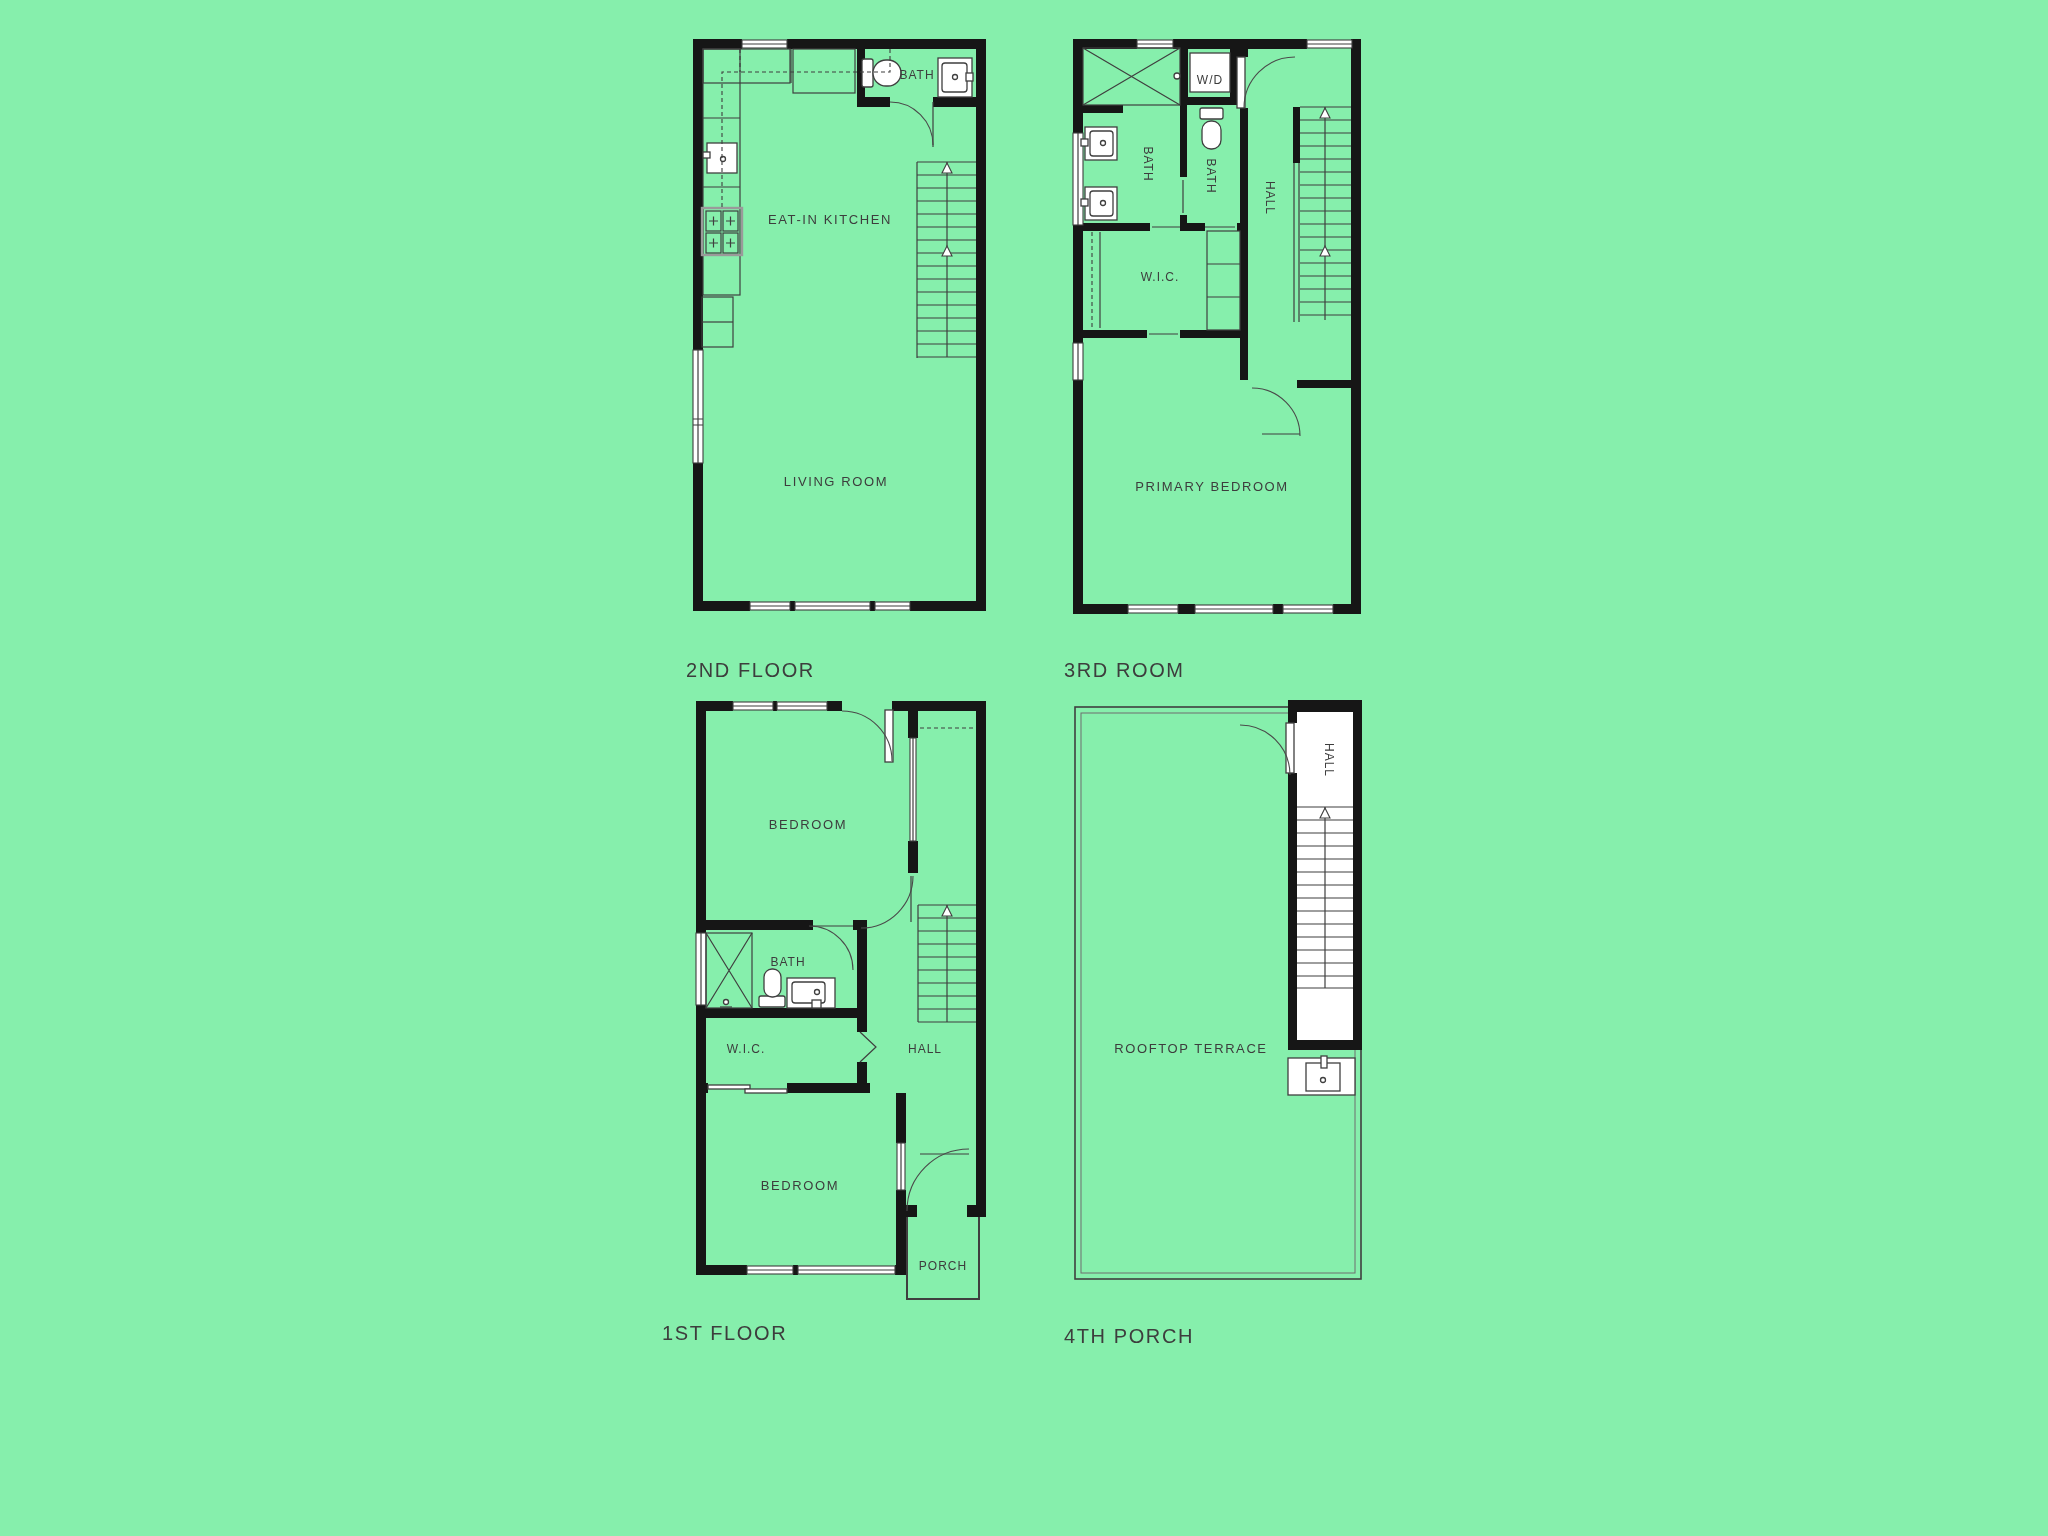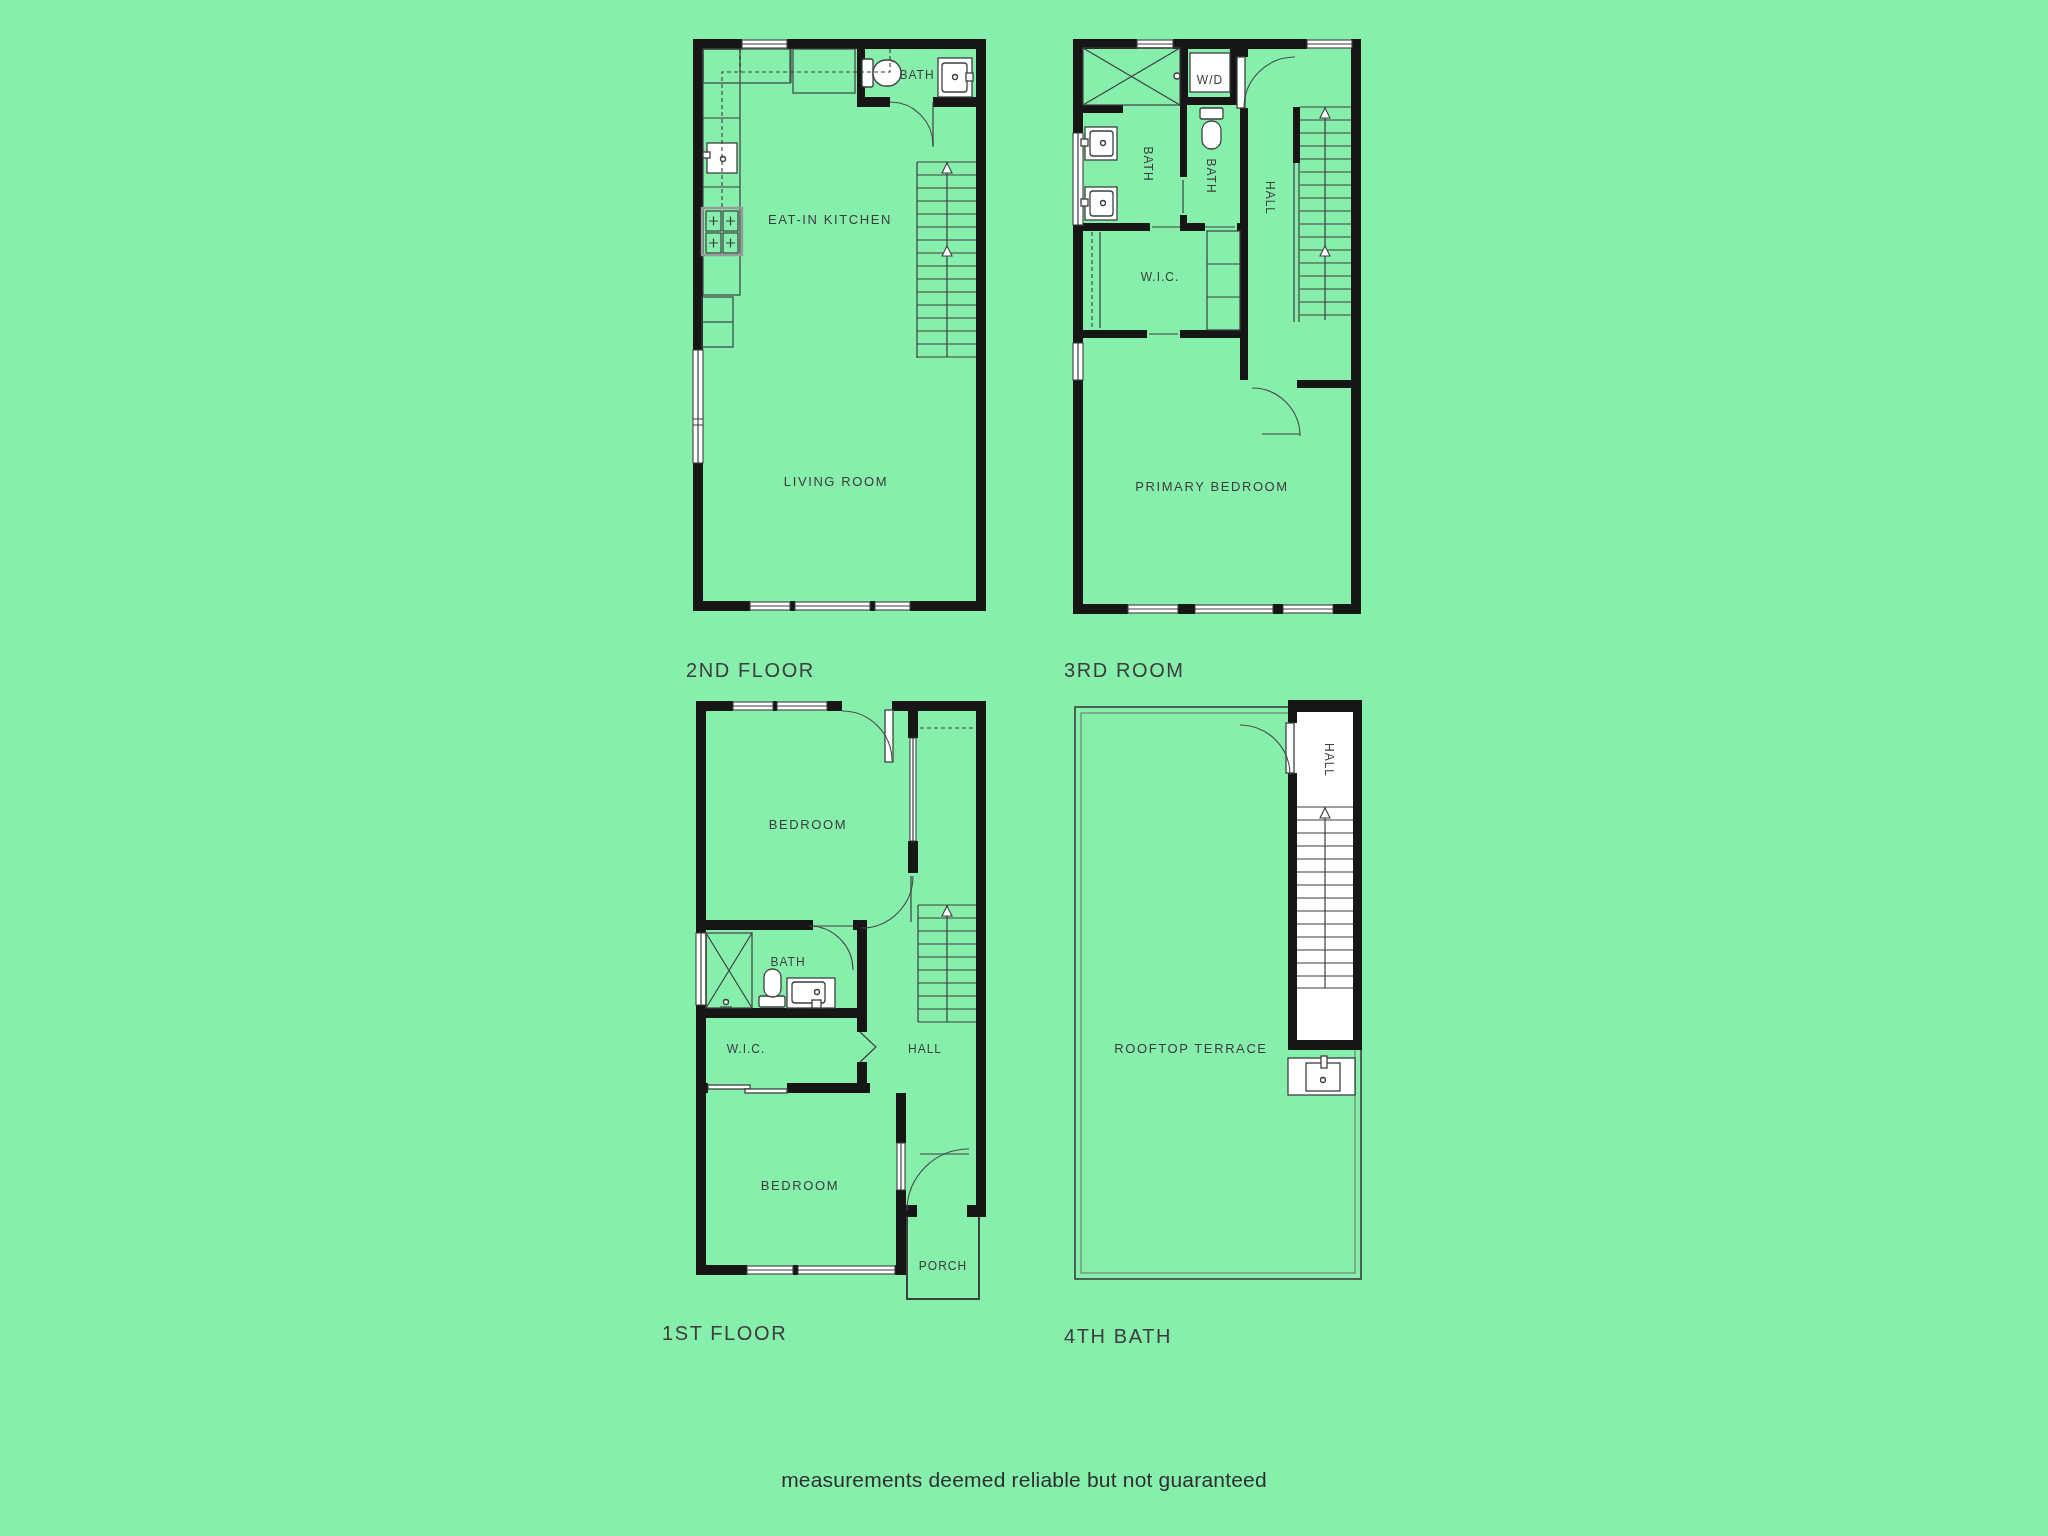--- a/index.html
+++ b/index.html
@@ -372,16 +372,15 @@
       <rect class="fx" x="1321" y="1056" width="6" height="12"></rect>
       <circle class="fx" cx="1323" cy="1080" r="2.5"></circle>
     </g>
     <text class="rt rts" x="1325" y="760" transform="rotate(90 1325 760)">HALL</text>
     <text class="rt" x="1191" y="1053">ROOFTOP TERRACE</text>
   </svg>
 
   <div class="floor-label" style="left:686px;top:659px">2ND FLOOR</div>
   <div class="floor-label" style="left:1064px;top:659px">3RD ROOM</div>
   <div class="floor-label" style="left:662px;top:1322px">1ST FLOOR</div>
-  <div class="floor-label" style="left:1064px;top:1325px">4TH BATH</div>
-
-  <div class="disclaimer">measurements deemed reliable but not guaranteed</div>
+  <div class="floor-label" style="left:1064px;top:1325px">4TH PORCH</div>
+
 </div>
 
 </body></html>

